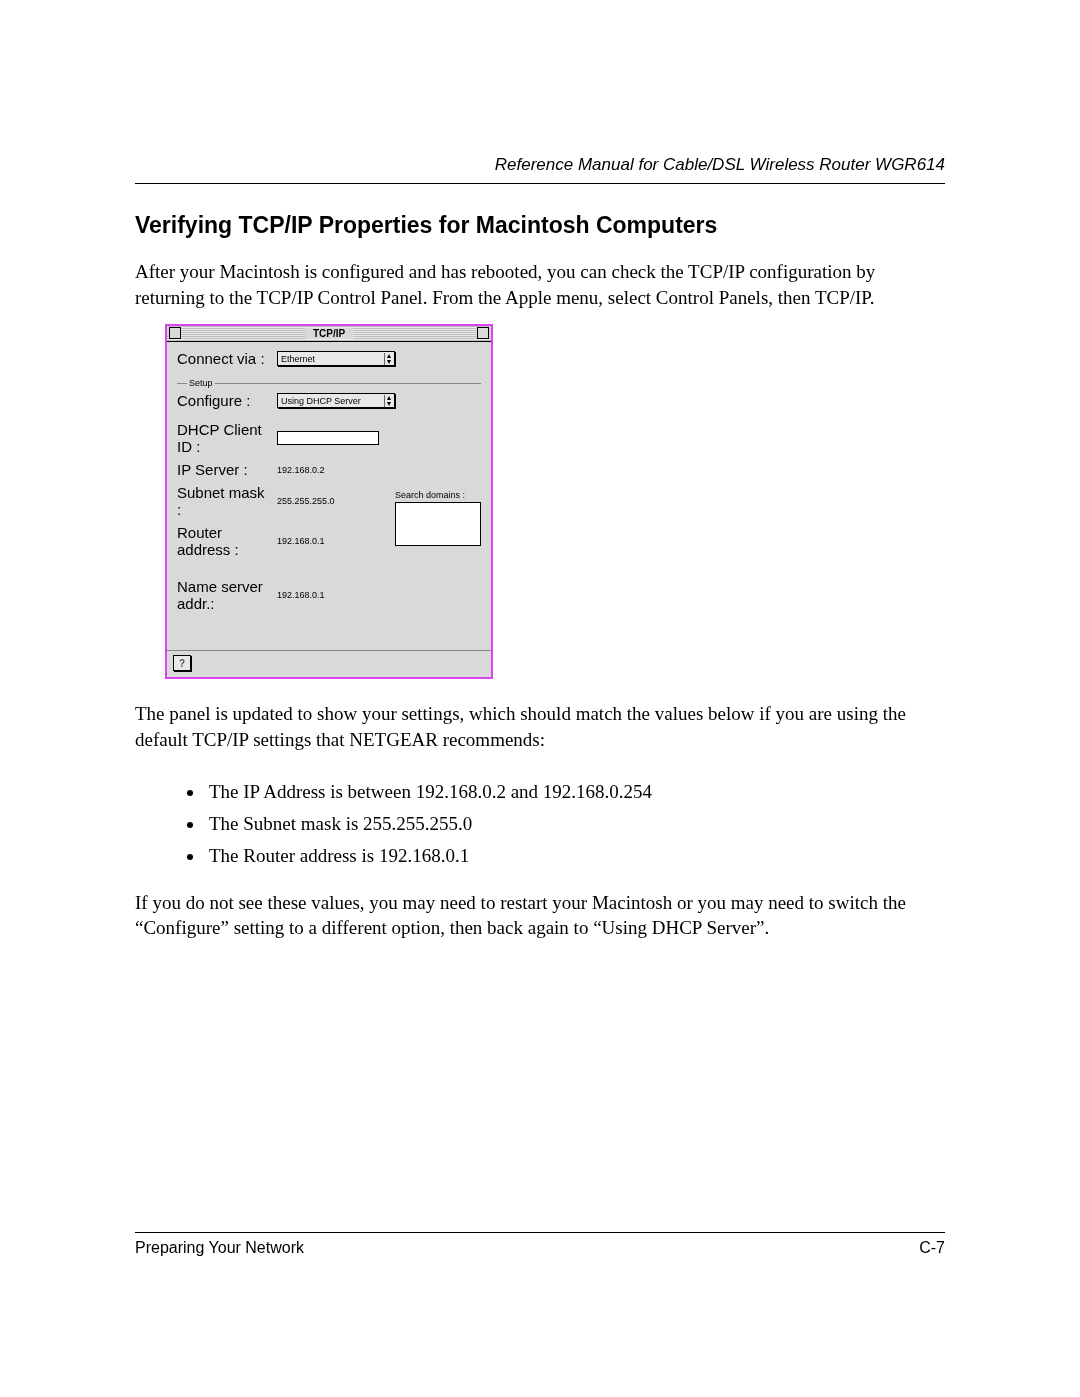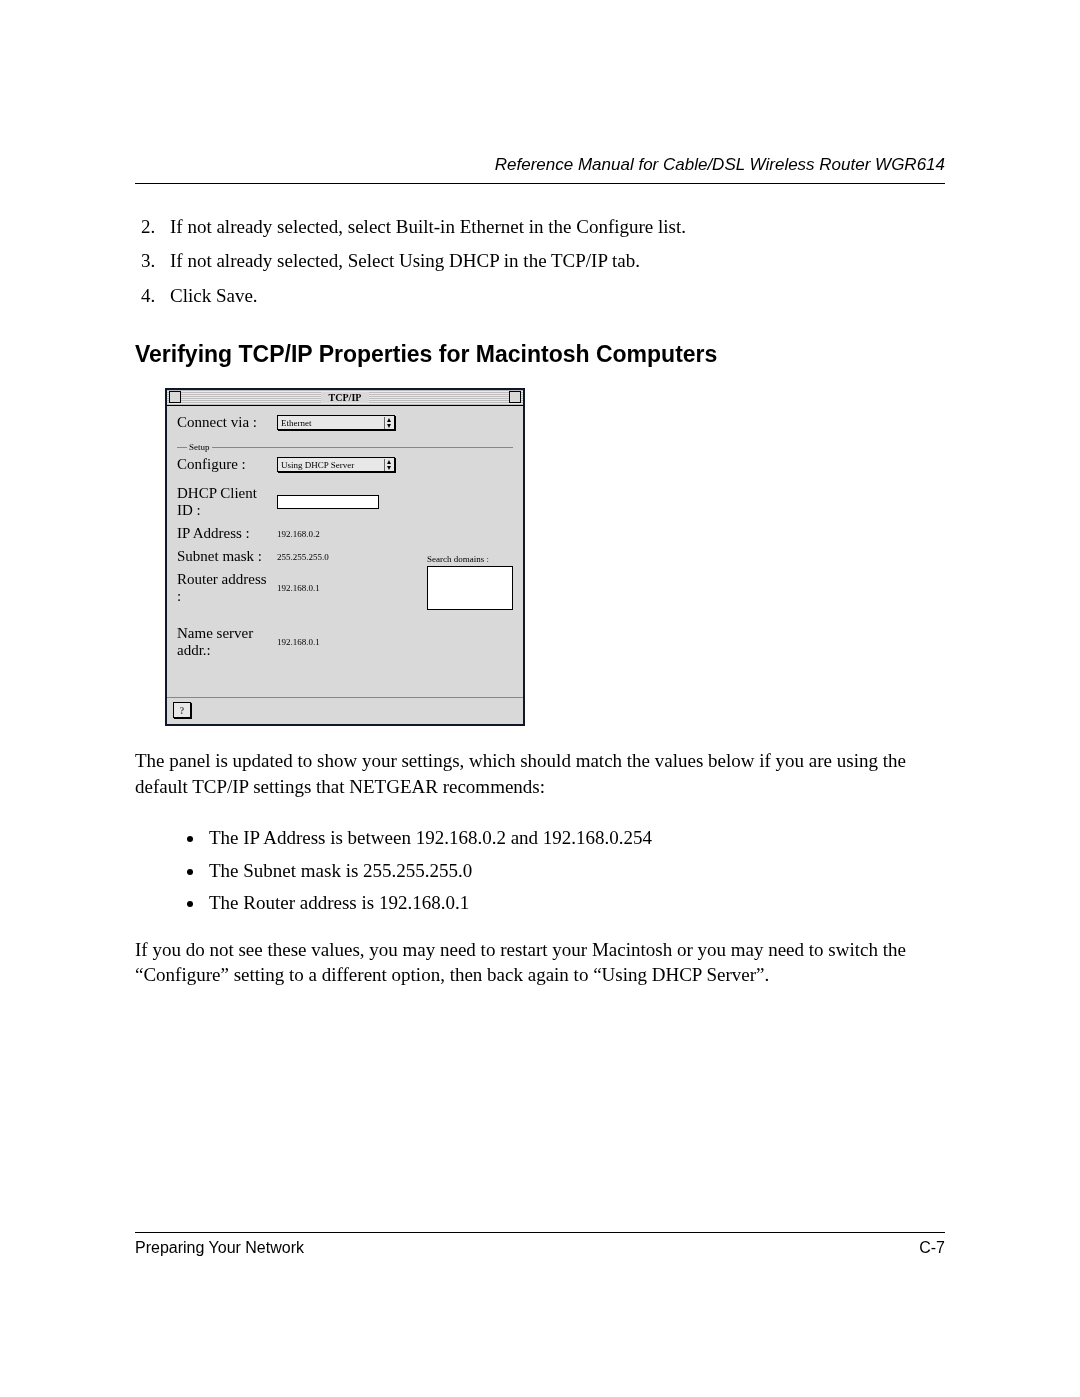--- a/index.html
+++ b/index.html
@@ -49,25 +49,25 @@
   .bullets {
     margin: 24px 0 18px 0;
     padding-left: 70px;
     font-size: 19px;
     line-height: 1.6;
   }
   .bullets li { padding-left: 4px; margin-bottom: 2px; }
 
   
   .tcpip-shot {
-    width: 360px;
+    width: 328px;
     margin: 6px 0 22px 30px;
-    border: 2px solid #0f172a;
+    border: 2px solid #d946ef;
     background: #d9d9d9;
-    font-family: Liberation Serif, serif;
+    font-family: Liberation Sans, sans-serif;
     font-size: 9px;
     color: #000;
     box-sizing: border-box;
   }
   .tcpip-titlebar {
     height: 15px;
     background: repeating-linear-gradient(
       to bottom,
       #bdbdbd 0px, #bdbdbd 1px, #eaeaea 1px, #eaeaea 2px
     );
@@ -198,28 +198,24 @@
   }
 </style>
 </head>
 <body>
 
 <div class="page">
 
   <div class="running-header">Reference Manual for Cable/DSL Wireless Router WGR614</div>
   <hr class="hr-top">
 
-  <ol class="ol-steps" start="2">
-    <li>If not already selected, select Built-in Ethernet in the Configure list.</li>
-    <li>If not already selected, Select Using DHCP in the TCP/IP tab.</li>
-    <li>Click Save.</li>
-  </ol>
 
   <div class="section-heading">Verifying TCP/IP Properties for Macintosh Computers</div>
 
+  <p class="para">After your Macintosh is configured and has rebooted, you can check the TCP/IP configuration by returning to the TCP/IP Control Panel. From the Apple menu, select Control Panels, then TCP/IP.</p>
 
   <div class="tcpip-shot">
     <div class="tcpip-titlebar">
       <div class="left-sq"></div>
       <div class="title">TCP/IP</div>
       <div class="right-sq"></div>
     </div>
     <div class="tcpip-bodywrap">
       <div class="tcpip-body">
         <div class="row">
@@ -249,21 +245,21 @@
           </div>
 
           <div style="height:6px"></div>
 
           <div class="row">
             <div class="label">DHCP Client ID :</div>
             <div class="textfield"></div>
           </div>
 
           <div class="row">
-            <div class="label">IP Address :</div>
+            <div class="label">IP Server :</div>
             <div class="val">192.168.0.2</div>
           </div>
           <div class="row">
             <div class="label">Subnet mask :</div>
             <div class="val">255.255.255.0</div>
           </div>
           <div class="row">
             <div class="label">Router address :</div>
             <div class="val">192.168.0.1</div>
           </div>

